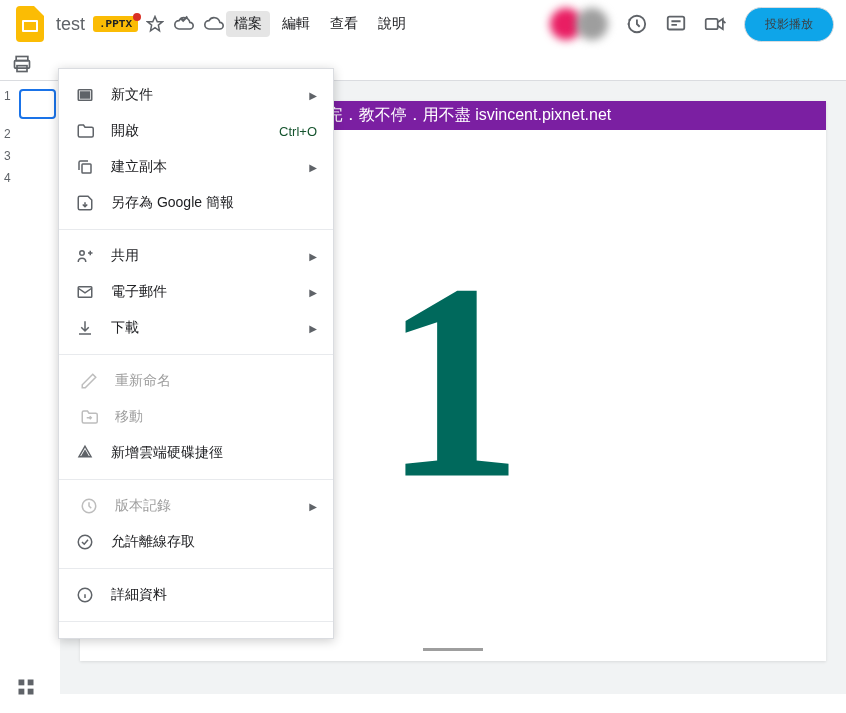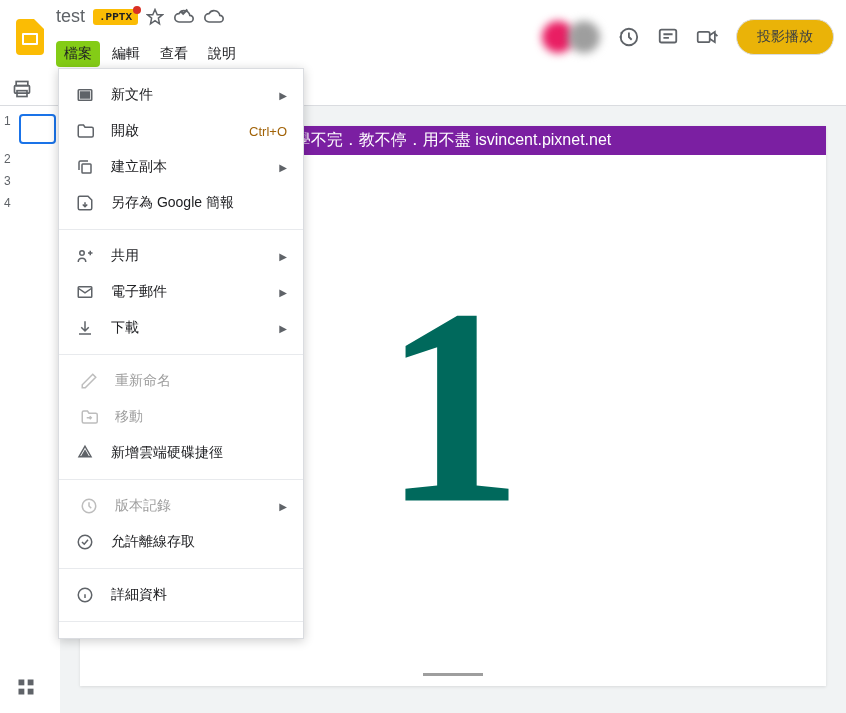--- a/index.html
+++ b/index.html
@@ -1,65 +1,65 @@
 <!DOCTYPE html>
 <html><head>
 <meta charset="utf-8">
 <style>
 * { margin: 0; padding: 0; box-sizing: border-box; font-family: Arial, "Microsoft JhengHei", sans-serif; }
 body { width: 846px; height: 713px; background: #fff; overflow: hidden; position: relative; }
 
 .header { display: flex; align-items: center; padding: 6px 12px; gap: 8px; }
 .app-icon { width: 36px; height: 36px; display: flex; align-items: center; justify-content: center; }
-.title-area { display: flex; flex-direction: column; gap: 14px; }
+.title-area { display: flex; flex-direction: row; gap: 2px; }
 .title-row { display: flex; align-items: center; gap: 8px; }
 .doc-title { font-size: 18px; color: #5f6368; }
 .pptx-badge { background: #fbbc04; color: #202124; font-size: 11px; font-weight: bold; padding: 2px 6px; border-radius: 3px; position: relative; font-family: Liberation Mono, monospace; }
 .pptx-badge::after { content: ''; position: absolute; top: -3px; right: -3px; width: 8px; height: 8px; background: #d93025; border-radius: 50%; }
 .title-icons { display: flex; gap: 10px; color: #5f6368; }
 .title-icons span { cursor: pointer; }
 .menubar { display: flex; gap: 4px; font-size: 14px; color: #202124; }
 .menubar span { padding: 4px 8px; cursor: pointer; border-radius: 4px; }
-.menubar span.active { background: #84cc16; }
+.menubar span.active { background: #e5e5e5; }
 
 .header-right { margin-left: auto; display: flex; align-items: center; gap: 16px; }
 .avatar-group { display: flex; gap: -4px; }
 .avatar { width: 32px; height: 32px; border-radius: 50%; }
 .avatar.pink { background: #e91e63; filter: blur(4px); }
 .avatar.gray { background: #9e9e9e; filter: blur(4px); margin-left: -6px; }
 .header-icon { width: 24px; height: 24px; display: flex; align-items: center; justify-content: center; color: #5f6368; cursor: pointer; }
-.present-btn { border: 1px solid #dadce0; border-radius: 20px; padding: 8px 20px; font-size: 14px; color: #3c4043; cursor: pointer; background: #eab308; text-align: center; }
+.present-btn { border: 1px solid #dadce0; border-radius: 20px; padding: 8px 20px; font-size: 12px; color: #3c4043; cursor: pointer; background: #0ea5e9; text-align: center; }
 
 .toolbar { display: flex; align-items: center; padding: 6px 12px; gap: 12px; border-bottom: 1px solid #dadce0; }
 .toolbar-icon { color: #5f6368; cursor: pointer; }
 
 .content { display: flex; height: calc(100% - 100px); }
 .slide-panel { width: 60px; padding: 8px 4px; display: flex; flex-direction: column; gap: 8px; }
 .slide-thumb-row { display: flex; align-items: flex-start; gap: 4px; }
 .slide-num { font-size: 12px; color: #5f6368; width: 12px; }
 .slide-thumb { width: 40px; height: 30px; border: 2px solid #1a73e8; border-radius: 4px; background: #fff; }
 
 .canvas-area { flex: 1; background: #f1f3f4; padding: 20px; position: relative; }
 .slide-canvas { background: #fff; width: 100%; height: 560px; position: relative; box-shadow: 0 1px 3px rgba(0,0,0,0.1); }
 .purple-bar { background: #7b1fa2; color: #fff; padding: 4px 12px; font-size: 16px; text-align: center; }
 .big-number { position: absolute; top: 50%; left: 50%; transform: translate(-50%, -50%); font-size: 280px; font-weight: bold; color: #00695c; font-family: Georgia, serif; }
 .canvas-footer { position: absolute; bottom: 10px; left: 50%; transform: translateX(-50%); width: 60px; height: 3px; background: #9e9e9e; }
 
 .grid-icon { position: absolute; bottom: 16px; left: 16px; color: #5f6368; }
 
 
-.dropdown { position: absolute; top: 68px; left: 58px; width: 246px; background: #fff; border: 1px solid #dadce0; box-shadow: 0 2px 10px rgba(0,0,0,0.2); z-index: 100; padding: 8px 0; max-height: 620px; overflow-y: auto; }
+.dropdown { position: absolute; top: 68px; left: 58px; width: 276px; background: #fff; border: 1px solid #dadce0; box-shadow: 0 2px 10px rgba(0,0,0,0.2); z-index: 100; padding: 8px 0; max-height: 620px; overflow-y: auto; }
 .dropdown::-webkit-scrollbar { width: 12px; }
 .dropdown::-webkit-scrollbar-thumb { background: #dadce0; border-radius: 6px; }
 .menu-item { display: flex; align-items: center; padding: 8px 16px; gap: 16px; font-size: 14px; color: #202124; cursor: pointer; }
 .menu-item.disabled { color: #9e9e9e; cursor: default; padding-left: 20px; }
 .menu-icon { width: 20px; height: 20px; display: flex; align-items: center; justify-content: center; color: #5f6368; flex-shrink: 0; }
 .menu-item.disabled .menu-icon { color: #bdbdbd; }
 .menu-label { flex: 1; }
-.menu-shortcut { color: #a16207; font-size: 13px; }
+.menu-shortcut { color: #14532d; font-size: 13px; }
 .menu-arrow { color: #5f6368; font-size: 10px; }
 .menu-divider { height: 1px; background: #e8eaed; margin: 8px 0; }
 
 svg { display: block; }
 </style>
 </head>
 <body>
 
 <div class="header">
   <div class="app-icon">

